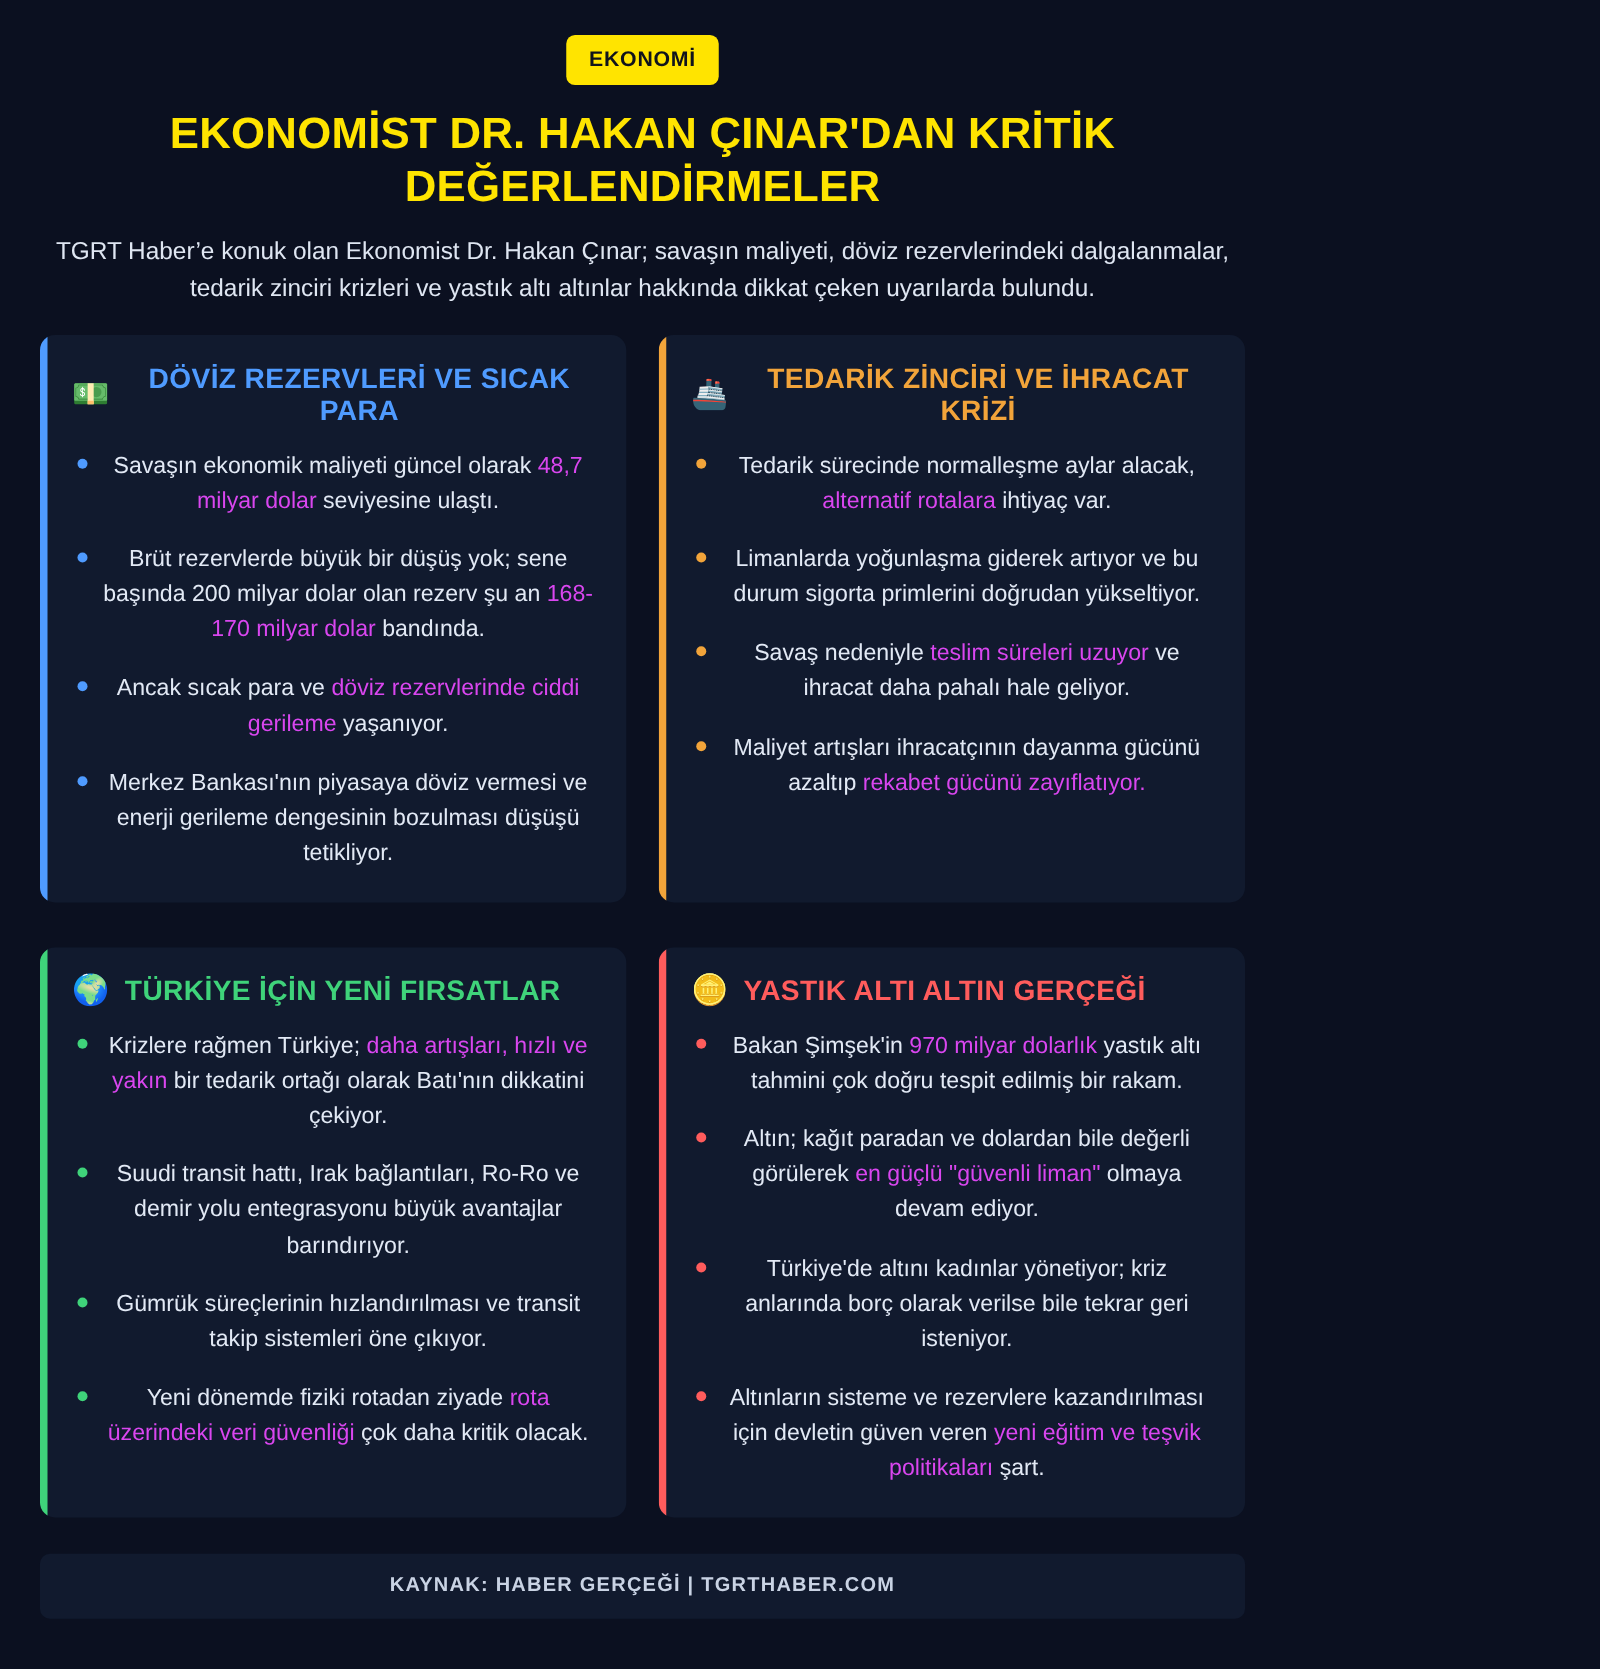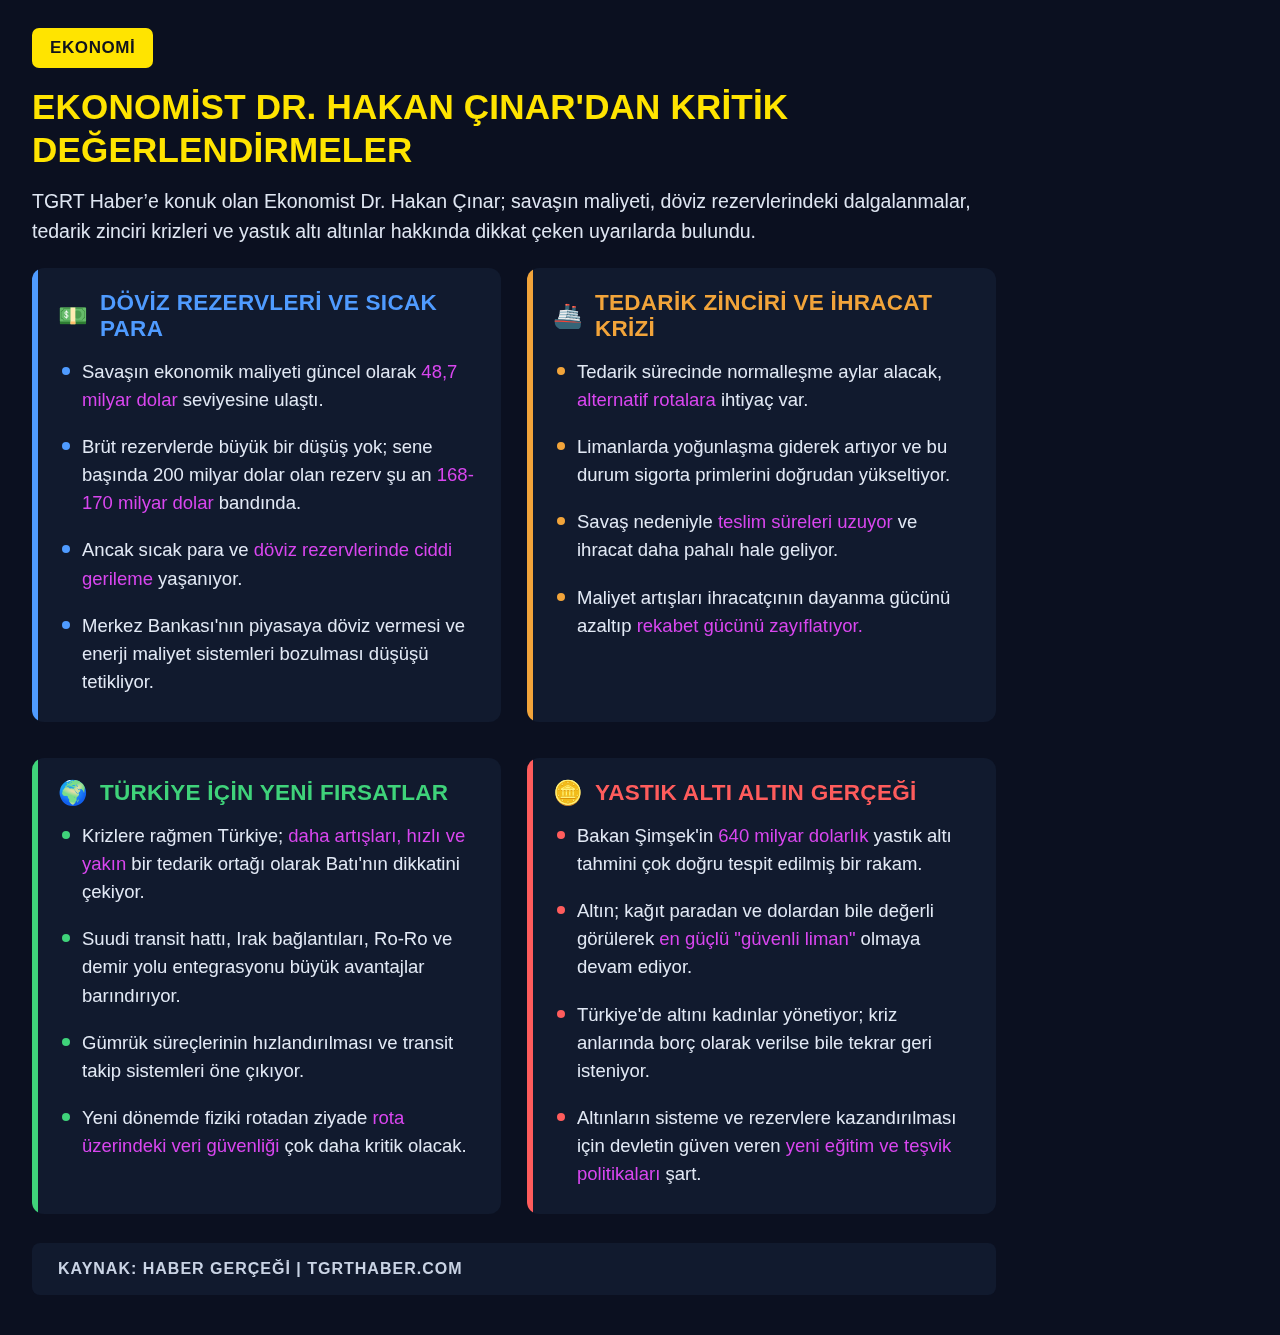--- a/index.html
+++ b/index.html
@@ -11,20 +11,21 @@
     font-family: "Liberation Sans", sans-serif;
     color: #e9eef7;
     overflow: hidden;
   }
 
   .page {
     width: 1028px;
     height: 1335px;
     padding: 28px 32px 0 32px;
     position: relative;
+    text-align: center;
   }
 
   
   .badge {
     display: inline-block;
     background: #ffe400;
     color: #10131c;
     font-weight: bold;
     font-size: 17px;
     letter-spacing: 0.6px;
@@ -142,21 +143,21 @@
   <div class="grid" id="cards-grid">
       <div class="card" style="--accent: #4f9bff;">
         <div class="card-head">
           <span class="card-emoji">💵</span>
           <span class="card-title">DÖVİZ REZERVLERİ VE SICAK PARA</span>
         </div>
         <ul class="points">
           <li>Savaşın ekonomik maliyeti güncel olarak <b>48,7 milyar dolar</b> seviyesine ulaştı.</li>
           <li>Brüt rezervlerde büyük bir düşüş yok; sene başında 200 milyar dolar olan rezerv şu an <b>168-170 milyar dolar</b> bandında.</li>
           <li>Ancak sıcak para ve <b>döviz rezervlerinde ciddi gerileme</b> yaşanıyor.</li>
-          <li>Merkez Bankası'nın piyasaya döviz vermesi ve enerji maliyet sistemleri bozulması düşüşü tetikliyor.</li>
+          <li>Merkez Bankası'nın piyasaya döviz vermesi ve enerji gerileme dengesinin bozulması düşüşü tetikliyor.</li>
         </ul>
       </div>
       <div class="card" style="--accent: #f2a43a;">
         <div class="card-head">
           <span class="card-emoji">🚢</span>
           <span class="card-title">TEDARİK ZİNCİRİ VE İHRACAT KRİZİ</span>
         </div>
         <ul class="points">
           <li>Tedarik sürecinde normalleşme aylar alacak, <b>alternatif rotalara</b> ihtiyaç var.</li>
           <li>Limanlarda yoğunlaşma giderek artıyor ve bu durum sigorta primlerini doğrudan yükseltiyor.</li>
@@ -175,21 +176,21 @@
           <li>Gümrük süreçlerinin hızlandırılması ve transit takip sistemleri öne çıkıyor.</li>
           <li>Yeni dönemde fiziki rotadan ziyade <b>rota üzerindeki veri güvenliği</b> çok daha kritik olacak.</li>
         </ul>
       </div>
       <div class="card" style="--accent: #ff5c5c;">
         <div class="card-head">
           <span class="card-emoji">🪙</span>
           <span class="card-title">YASTIK ALTI ALTIN GERÇEĞİ</span>
         </div>
         <ul class="points">
-          <li>Bakan Şimşek'in <b>640 milyar dolarlık</b> yastık altı tahmini çok doğru tespit edilmiş bir rakam.</li>
+          <li>Bakan Şimşek'in <b>970 milyar dolarlık</b> yastık altı tahmini çok doğru tespit edilmiş bir rakam.</li>
           <li>Altın; kağıt paradan ve dolardan bile değerli görülerek <b>en güçlü "güvenli liman"</b> olmaya devam ediyor.</li>
           <li>Türkiye'de  altını kadınlar yönetiyor; kriz anlarında borç olarak verilse bile tekrar geri isteniyor.</li>
           <li>Altınların sisteme ve rezervlere kazandırılması için devletin güven veren <b>yeni eğitim ve teşvik politikaları</b> şart.</li>
         </ul>
       </div>
     </div>
 
   <div class="footer">
     <div class="footer-text">KAYNAK: HABER GERÇEĞİ | TGRTHABER.COM</div>
   </div>

